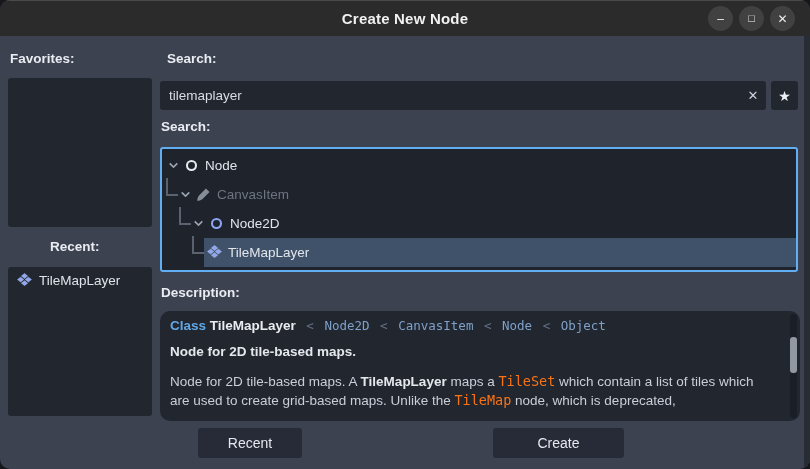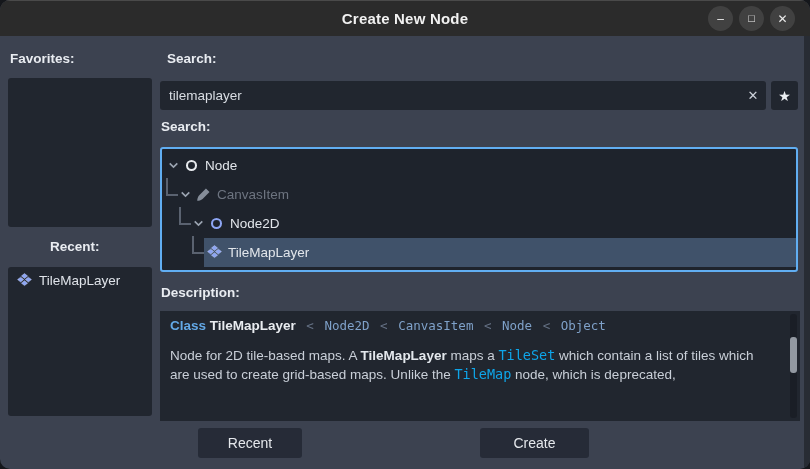--- a/index.html
+++ b/index.html
@@ -38,38 +38,38 @@
   .guide{flex:0 0 auto;width:12px;height:18px;align-self:flex-start;margin-top:-2px;
     border-left:2px solid #5a6270;border-bottom:2px solid #5a6270;}
   .chev{flex:0 0 auto;display:flex;align-items:center;margin:0 1px 0 1px;}
   .row-main{display:flex;align-items:center;gap:6px;flex:1;height:100%;padding-left:3px;}
   .row-main.selected{background:#40526a;}
   .tree-label{font-size:13.5px;color:#e2e6eb;}
   .tree-row.disabled .tree-label{color:#6d7480;}
   .ticon{display:flex;align-items:center;}
   
   .desc{position:absolute;left:160px;top:311px;width:640px;height:110px;background:#21262f;
-    border-radius:0;padding:7px 24px 0 10px;overflow:hidden;}
+    border-radius:10px;padding:7px 24px 0 10px;overflow:hidden;}
   .class-line{font-size:13.5px;white-space:nowrap;}
   .class-kw{color:#63a8e6;font-weight:bold;}
   .class-name{color:#e9ecf0;font-weight:bold;}
   .inh{font-family:"DejaVu Sans Mono",monospace;font-size:12.5px;}
   .inh .sep{color:#647084;padding:0 3px;}
   .inh .lnk{color:#7fa1c9;}
   .brief{margin-top:11px;font-size:13.5px;font-weight:bold;color:#e4e8ed;}
   .para{margin-top:13px;font-size:13.5px;line-height:19px;color:#c9cfd8;}
   .para .b{font-weight:bold;color:#e4e8ed;}
-  .para .code{font-family:"DejaVu Sans Mono",monospace;color:#0ea5e9;font-size:13.5px;}
+  .para .code{font-family:"DejaVu Sans Mono",monospace;color:#f97316;font-size:13.5px;}
   .scrollbar{position:absolute;right:3px;top:3px;bottom:3px;width:7px;background:#1a1e26;border-radius:3px;}
   .thumb{position:absolute;left:0;top:23px;width:7px;height:36px;background:#9298a1;border-radius:3px;}
   
   .btn{position:absolute;top:428px;height:30px;background:#262b37;border:none;border-radius:3px;
     color:#e5e8ec;font-size:14px;font-family:"Liberation Sans",sans-serif;cursor:default;}
   .btn-cancel{left:198px;width:104px;}
-  .btn-create{left:480px;width:109px;}
+  .btn-create{left:493px;width:131px;}
   .right-edge{position:absolute;right:0;top:36px;width:6px;bottom:0;background:#282c34;}
 </style>
 </head>
 <body>
 
 <div class="window">
 
   <div class="titlebar">
     <div class="title">Create New Node</div>
     <div class="win-controls">
@@ -184,20 +184,21 @@
         </span>
       </div>
     </div>
 
   <div class="lbl" style="left:161px;top:285px;">Description:</div>
   <div class="desc">
     <div class="class-line">
       <span class="class-kw">Class</span>
       <span class="class-name">TileMapLayer</span><span class="inh" id="inheritance"><span class="sep"> &lt; </span><span class="lnk">Node2D</span><span class="sep"> &lt; </span><span class="lnk">CanvasItem</span><span class="sep"> &lt; </span><span class="lnk">Node</span><span class="sep"> &lt; </span><span class="lnk">Object</span></span>
     </div>
+    <div class="brief">Node for 2D tile-based maps.</div>
     <div class="para" id="desc-body"><span class="">Node for 2D tile-based maps. A </span><span class="b">TileMapLayer</span><span class=""> maps a </span><span class="code">TileSet</span><span class=""> which contain a list of tiles which are used to create grid-based maps. Unlike the </span><span class="code">TileMap</span><span class=""> node, which is deprecated,</span></div>
     <div class="scrollbar">
       <div class="thumb"></div>
     </div>
   </div>
 
   <button class="btn btn-cancel">Recent</button>
   <button class="btn btn-create">Create</button>
 
   <div class="right-edge"></div>

